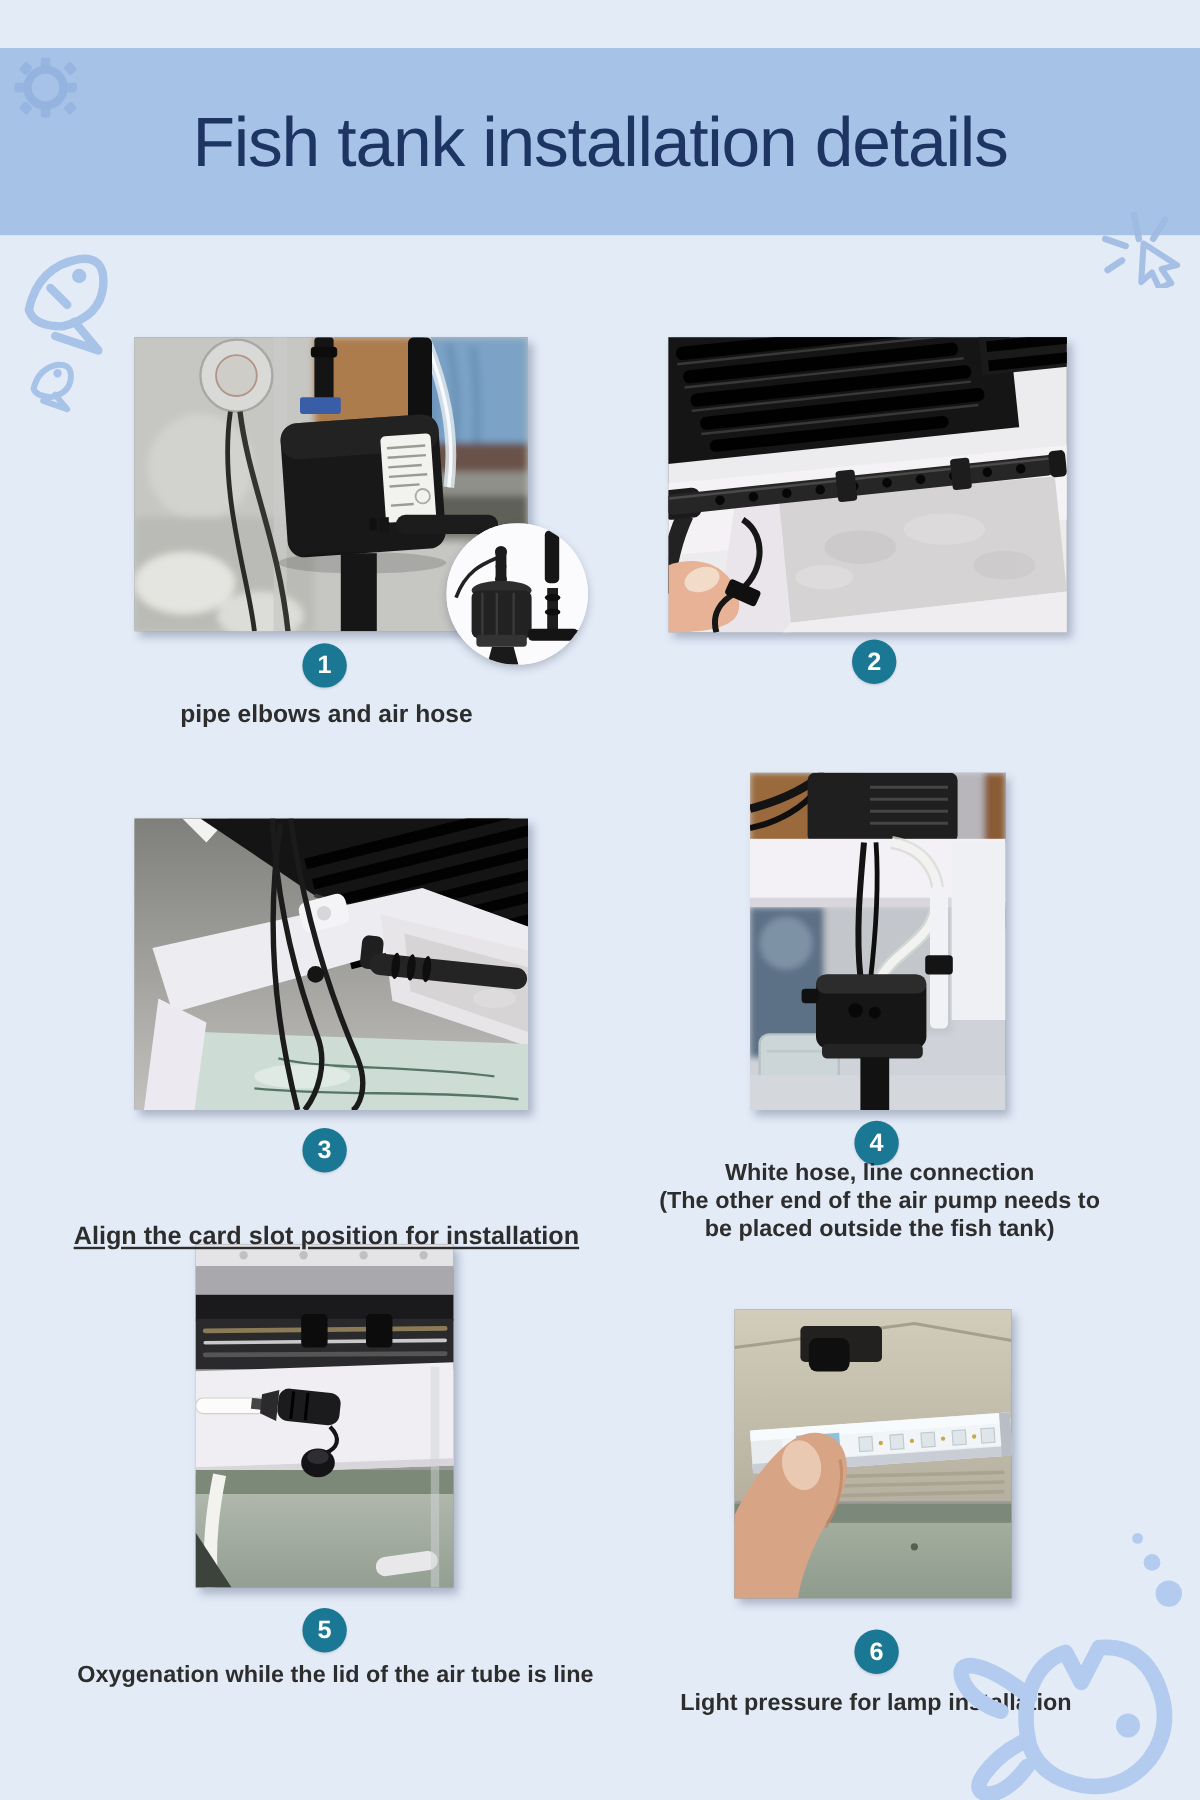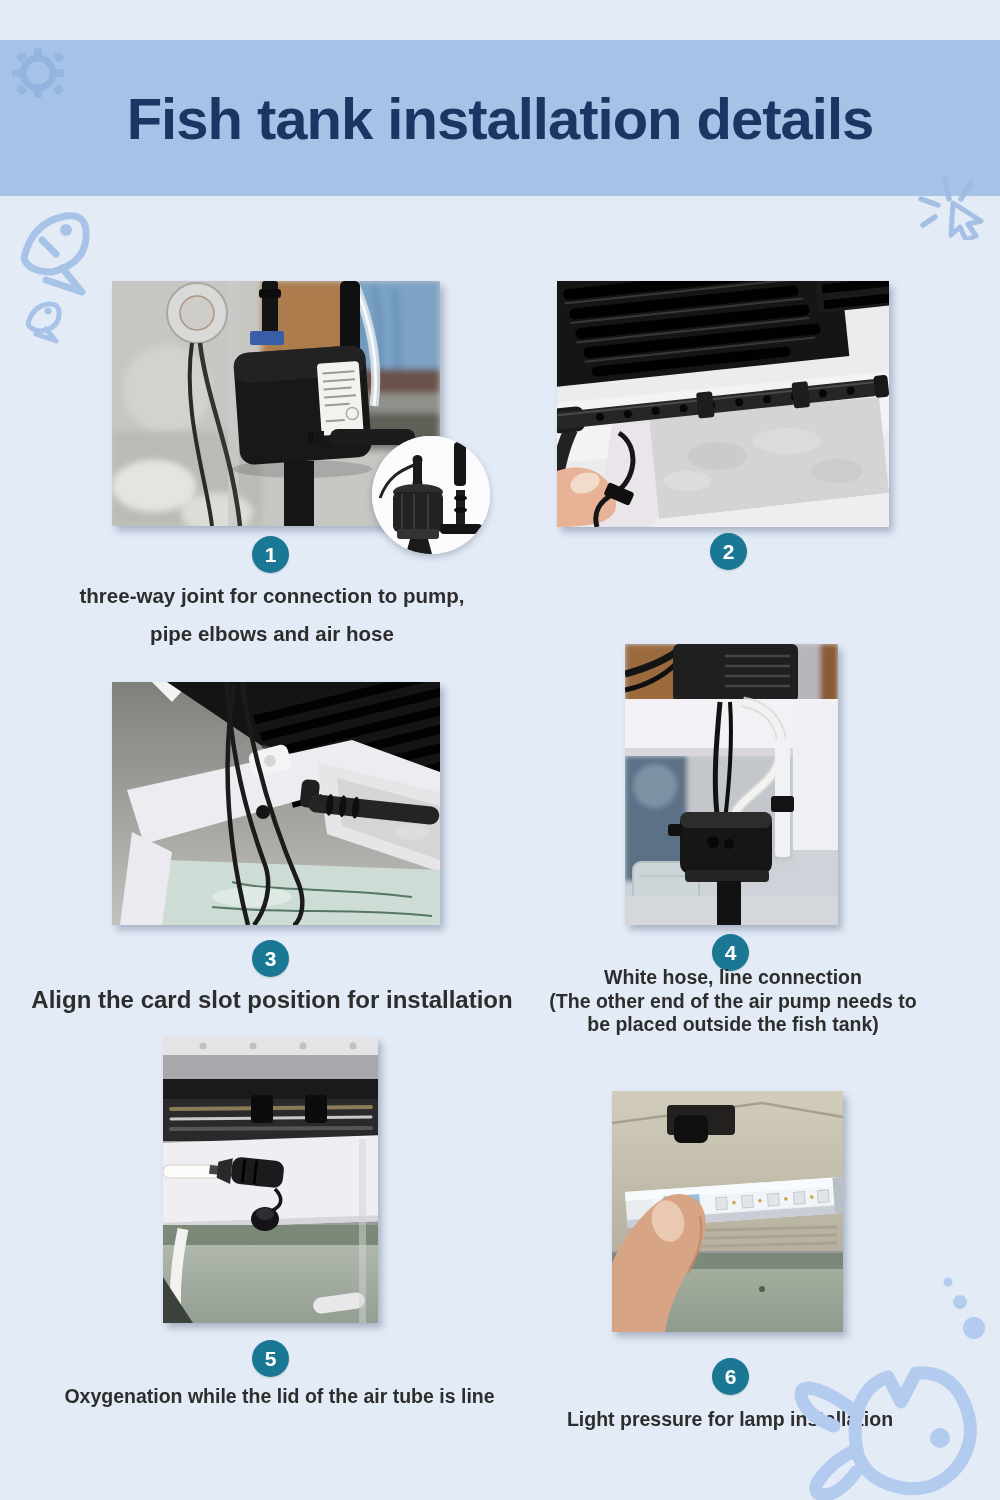--- a/index.html
+++ b/index.html
@@ -1,34 +1,34 @@
 <!DOCTYPE html>
 <html><head>
 <meta charset="utf-8">
 <style>
   html,body{margin:0;padding:0;background:#e3ebf7;}
   .page{position:relative;width:1000px;height:1500px;background:#e3ebf7;overflow:hidden;
         font-family:"Liberation Sans",sans-serif;}
   .band{position:absolute;left:0;top:40px;width:1000px;height:156px;background:#a6c2e7;}
   .title{position:absolute;left:0;top:40px;width:1000px;height:156px;display:flex;
-         align-items:center;justify-content:center;font-size:58px;font-weight:700;
+         align-items:center;justify-content:center;font-size:58px;font-weight:400;
          letter-spacing:-1px;color:#1e3563;}
   .photo{position:absolute;box-shadow:4px 5px 7px rgba(105,115,140,.45);background:#9a9a98;}
   .photo svg{display:block;width:100%;height:100%;}
   .inset{position:absolute;left:372px;top:436px;width:118px;height:118px;border-radius:50%;
          background:#fbfbfd;box-shadow:0 3px 7px rgba(60,70,90,.30);overflow:hidden;}
   .inset svg{display:block;width:100%;height:100%;}
   .badge{position:absolute;width:37px;height:37px;border-radius:50%;background:#1a7894;
          color:#fff;font-weight:bold;font-size:21px;display:flex;align-items:center;
          justify-content:center;box-shadow:0 1px 2px rgba(0,0,0,.15);}
   .cap{position:absolute;text-align:center;color:#2d2d2d;font-weight:bold;}
   .cap div{white-space:nowrap;}
   .c1{left:22px;top:577px;width:500px;font-size:20.5px;line-height:38px;}
   .c2{left:482px;top:587px;width:500px;font-size:20px;line-height:26px;}
-  .c3{left:22px;top:987px;width:500px;font-size:24px;line-height:26px;}
+  .c3{left:22px;top:1018px;width:500px;font-size:21px;line-height:26px;text-decoration:underline;}
   .c4{left:483px;top:966px;width:500px;font-size:19.5px;line-height:23.5px;}
   .c5{left:22px;top:1384px;width:515px;font-size:19.5px;line-height:24px;}
   .c6{left:480px;top:1407px;width:500px;font-size:19.5px;line-height:24px;}
   .deco{position:absolute;}
   .p1{left:112px;top:281px;width:328px;height:245px;}
   .p2{left:557px;top:281px;width:332px;height:246px;}
   .p3{left:112px;top:682px;width:328px;height:243px;}
   .p4{left:625px;top:644px;width:213px;height:281px;}
   .p5{left:163px;top:1037px;width:215px;height:286px;}
   .p6{left:612px;top:1091px;width:231px;height:241px;}
@@ -435,21 +435,20 @@
   </figure>
 
   <div class="badge b1">1</div>
   <div class="badge b2">2</div>
   <div class="badge b3">3</div>
   <div class="badge b4">4</div>
   <div class="badge b5">5</div>
   <div class="badge b6">6</div>
 
   <div class="cap c1">
-    <div>three-way joint for connection to pump,</div>
     <div>pipe elbows and air hose</div>
   </div>
   <div class="cap c3">
     <div>Align the card slot position for installation</div>
   </div>
   <div class="cap c4">
     <div>White hose, line connection</div>
     <div>(The other end of the air pump needs to</div>
     <div>be placed outside the fish tank)</div>
   </div>

